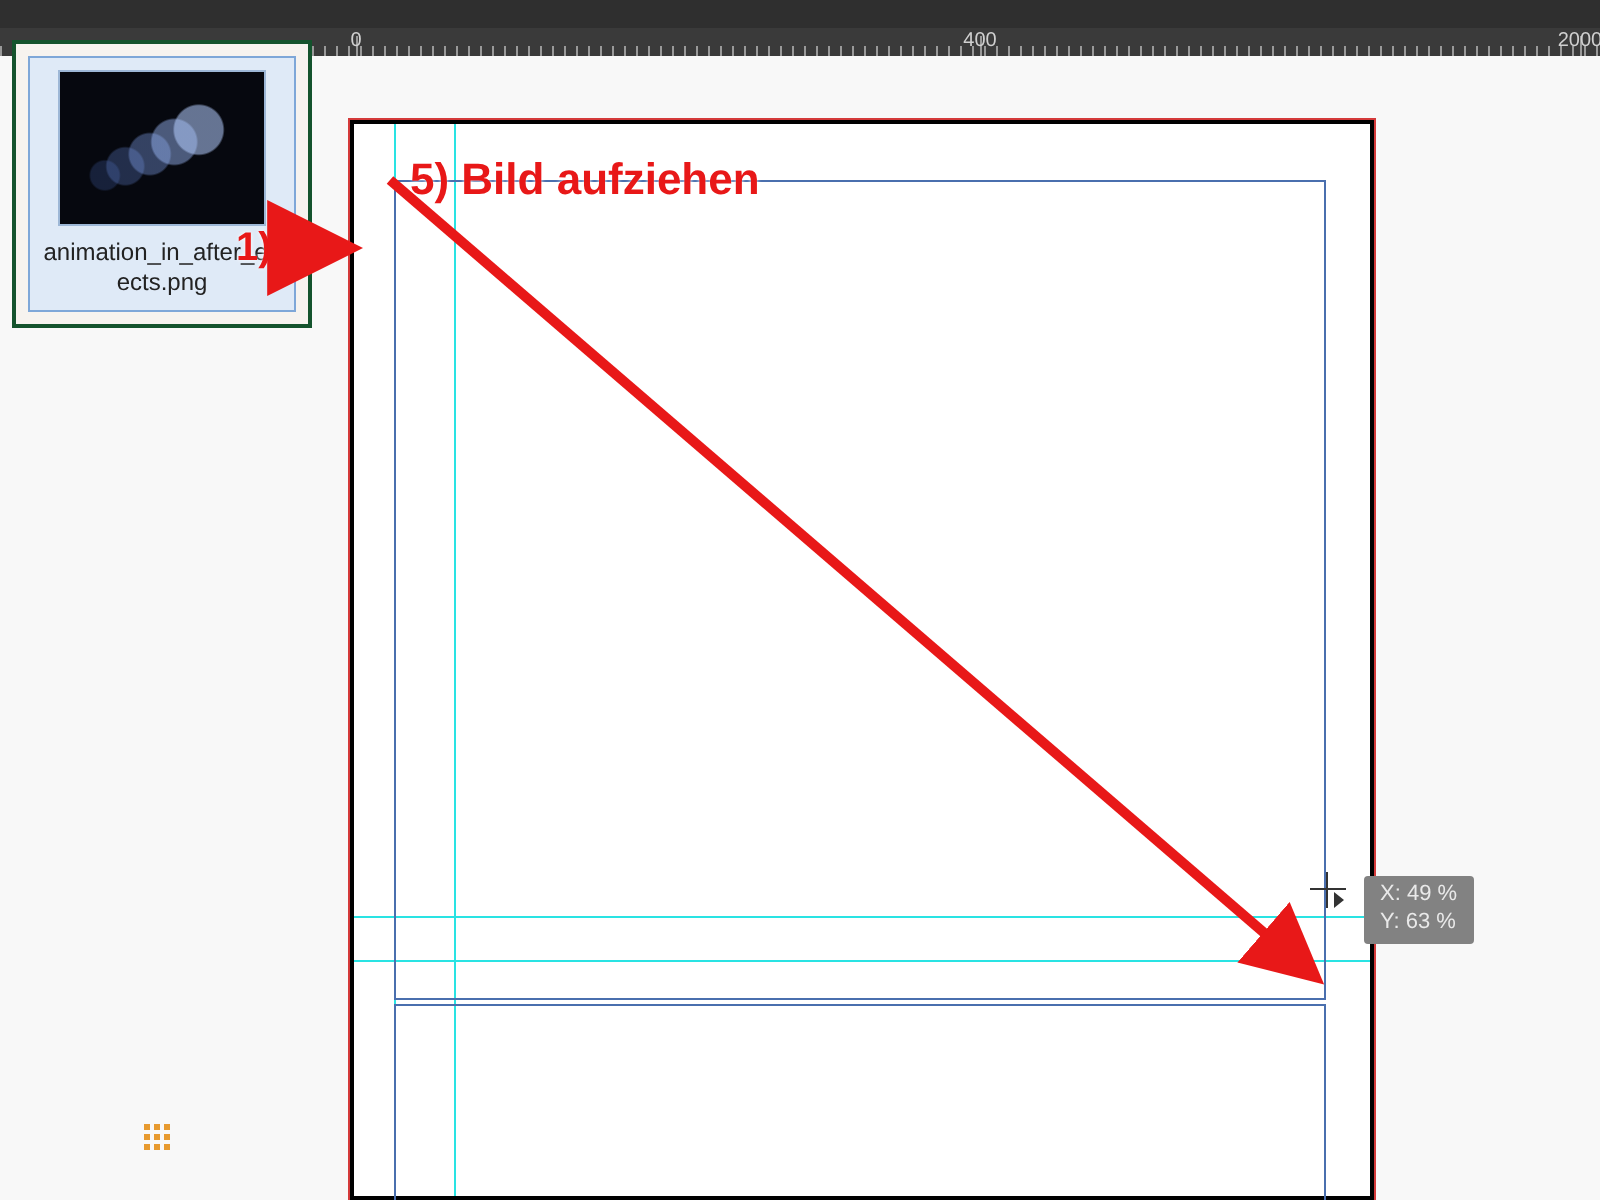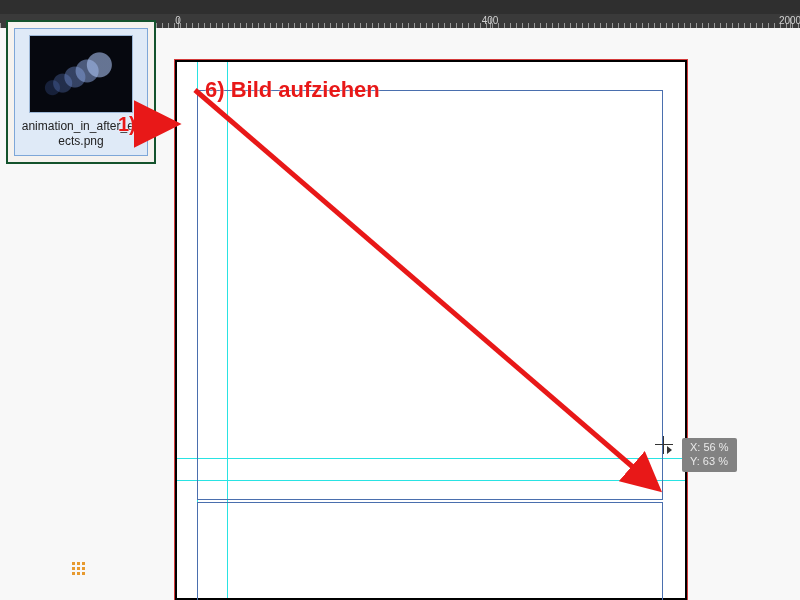--- a/index.html
+++ b/index.html
@@ -337,40 +337,40 @@
   <div class="guide-v" id="gv1" style="left: 20px;"></div>
   <div class="guide-v" id="gv2" style="left: 50px;"></div>
   <div class="guide-h" id="gh1" style="top: 396px;"></div>
   <div class="guide-h" id="gh2" style="top: 418px;"></div>
 
   <div class="frame" id="frame-main" style="left: 20px; top: 28px; width: 466px; height: 410px;"></div>
   <div class="frame" id="frame-bottom" style="left: 20px; top: 440px; width: 466px; height: 200px;"></div>
 </div>
 
 <div class="anno" style="left:118px; top:113px; font-size:20px;">1)</div>
-<div class="anno" style="left:205px; top:77px; font-size:22px;">6) Bild aufziehen</div>
+<div class="anno" style="left:205px; top:77px; font-size:22px;">5) Bild aufziehen</div>
 
 <svg class="arrows">
   <defs>
     <marker id="ah" viewBox="0 0 10 10" refX="8" refY="5" markerWidth="8" markerHeight="8" orient="auto-start-reverse">
       <path d="M 0 0 L 10 5 L 0 10 z" fill="#e81818"></path>
     </marker>
   </defs>
 
   <line x1="146" y1="124" x2="172" y2="124" stroke="#e81818" stroke-width="6" marker-end="url(#ah)"></line>
 
   <line x1="195" y1="90" x2="656" y2="487" stroke="#e81818" stroke-width="5" marker-end="url(#ah)"></line>
 </svg>
 
 <div class="place-cursor" style="left:655px; top:436px;">
   <div class="place-caret"></div>
 </div>
 
 <div class="xy-tip" style="left:682px; top:438px;">
-  <div>X: 56 %</div>
+  <div>X: 49 %</div>
   <div>Y: 63 %</div>
 </div>
 
 <div class="wm">
   <span style="left:0;top:0"></span>
     <span style="left:5px;top:0"></span>
     <span style="left:10px;top:0"></span>
   <span style="left:0;top:5px"></span>
     <span style="left:5px;top:5px"></span>
     <span style="left:10px;top:5px"></span>

